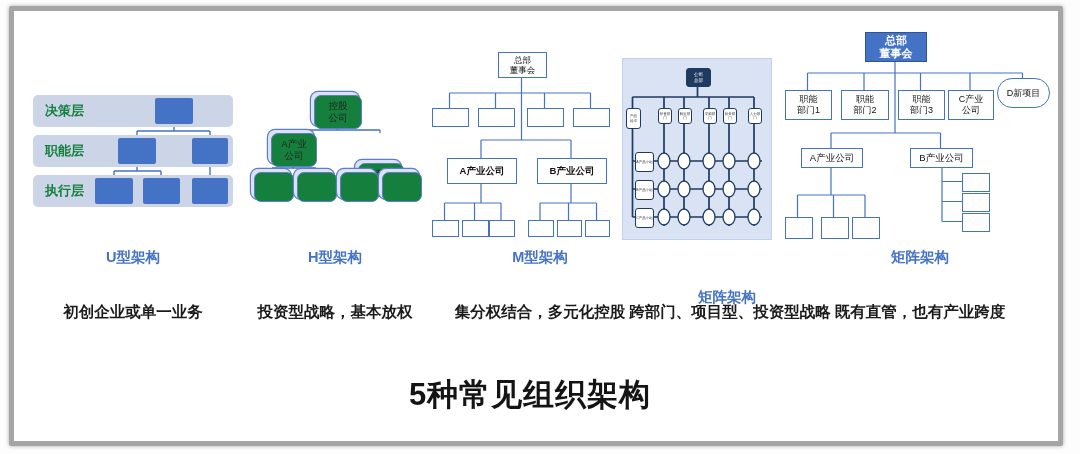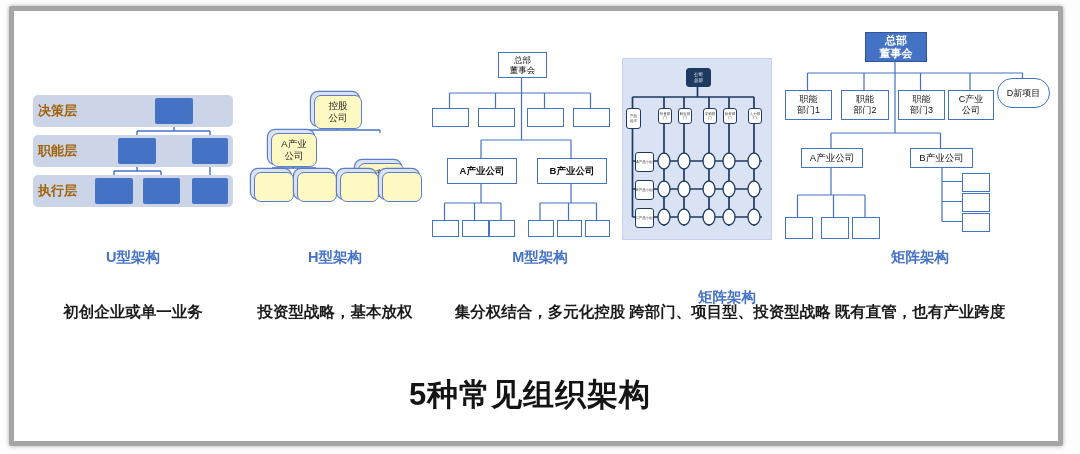--- a/index.html
+++ b/index.html
@@ -9,26 +9,26 @@
   }
   .card{
     position:absolute;left:9px;top:6px;width:1044px;height:430px;
     background:#ffffff;border:5px solid #a5a5a5;border-radius:2px;
     box-shadow:0 0 4px rgba(120,120,120,.6);
   }
   .diagram{position:absolute;}
   .diagram svg{position:absolute;left:0;top:0;overflow:visible;}
   
   .u-band{position:absolute;left:0;width:200px;height:32px;background:#ccd4e8;border-radius:5px;}
-  .u-band-label{position:absolute;left:5px;top:0;height:32px;display:flex;align-items:center;
-    font-size:13px;font-weight:600;color:#a16207;}
+  .u-band-label{position:absolute;left:12px;top:0;height:32px;display:flex;align-items:center;
+    font-size:13px;font-weight:600;color:#15803d;}
   .u-box{position:absolute;background:#4472c4;border-radius:2px;}
   
   .hbox{
-    position:absolute;background:#fef9c3;border:1.2px solid #5b7ec9;border-radius:7px;
+    position:absolute;background:#15803d;border:1.2px solid #5b7ec9;border-radius:7px;
     box-shadow:-3px -3px 0 0 #dde2f3,-3px -3px 0 1.2px #5b7ec9;
     display:flex;align-items:center;justify-content:center;text-align:center;
     font-size:9.5px;line-height:1.25;color:#222;white-space:pre-line;
   }
   
   .pbox{
     position:absolute;background:#fff;border:1.2px solid #4472c4;
     display:flex;align-items:center;justify-content:center;text-align:center;
     font-size:9.5px;line-height:1.2;color:#111;white-space:pre-line;
   }

